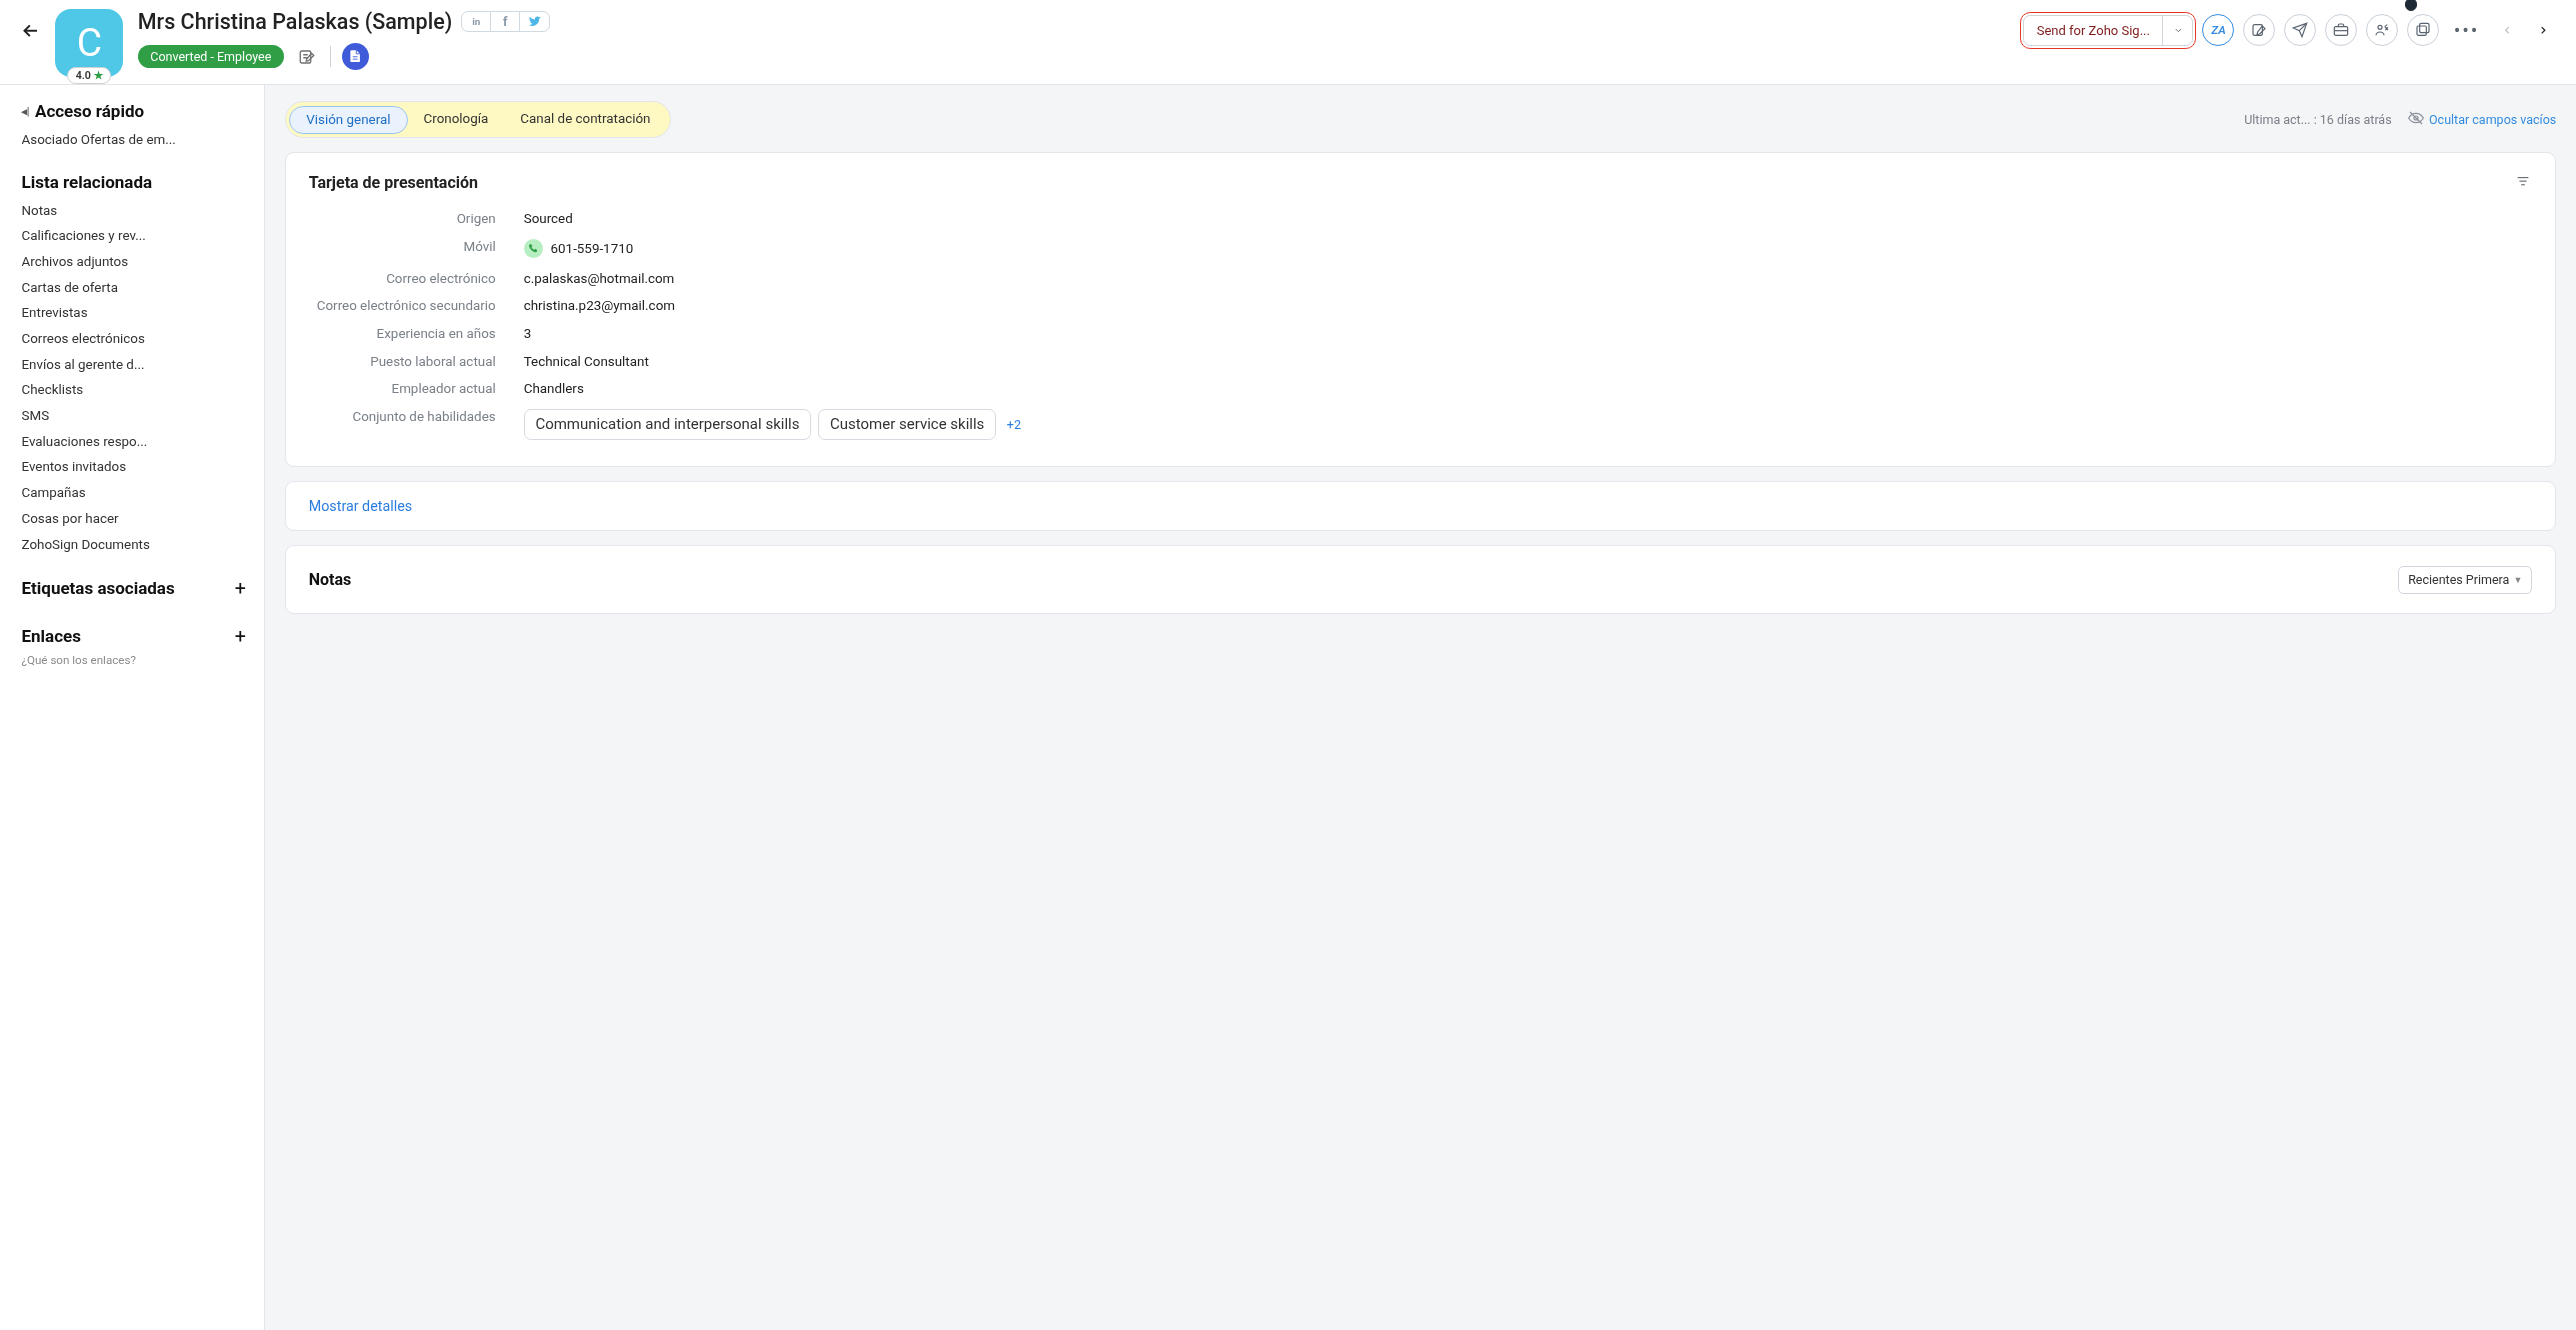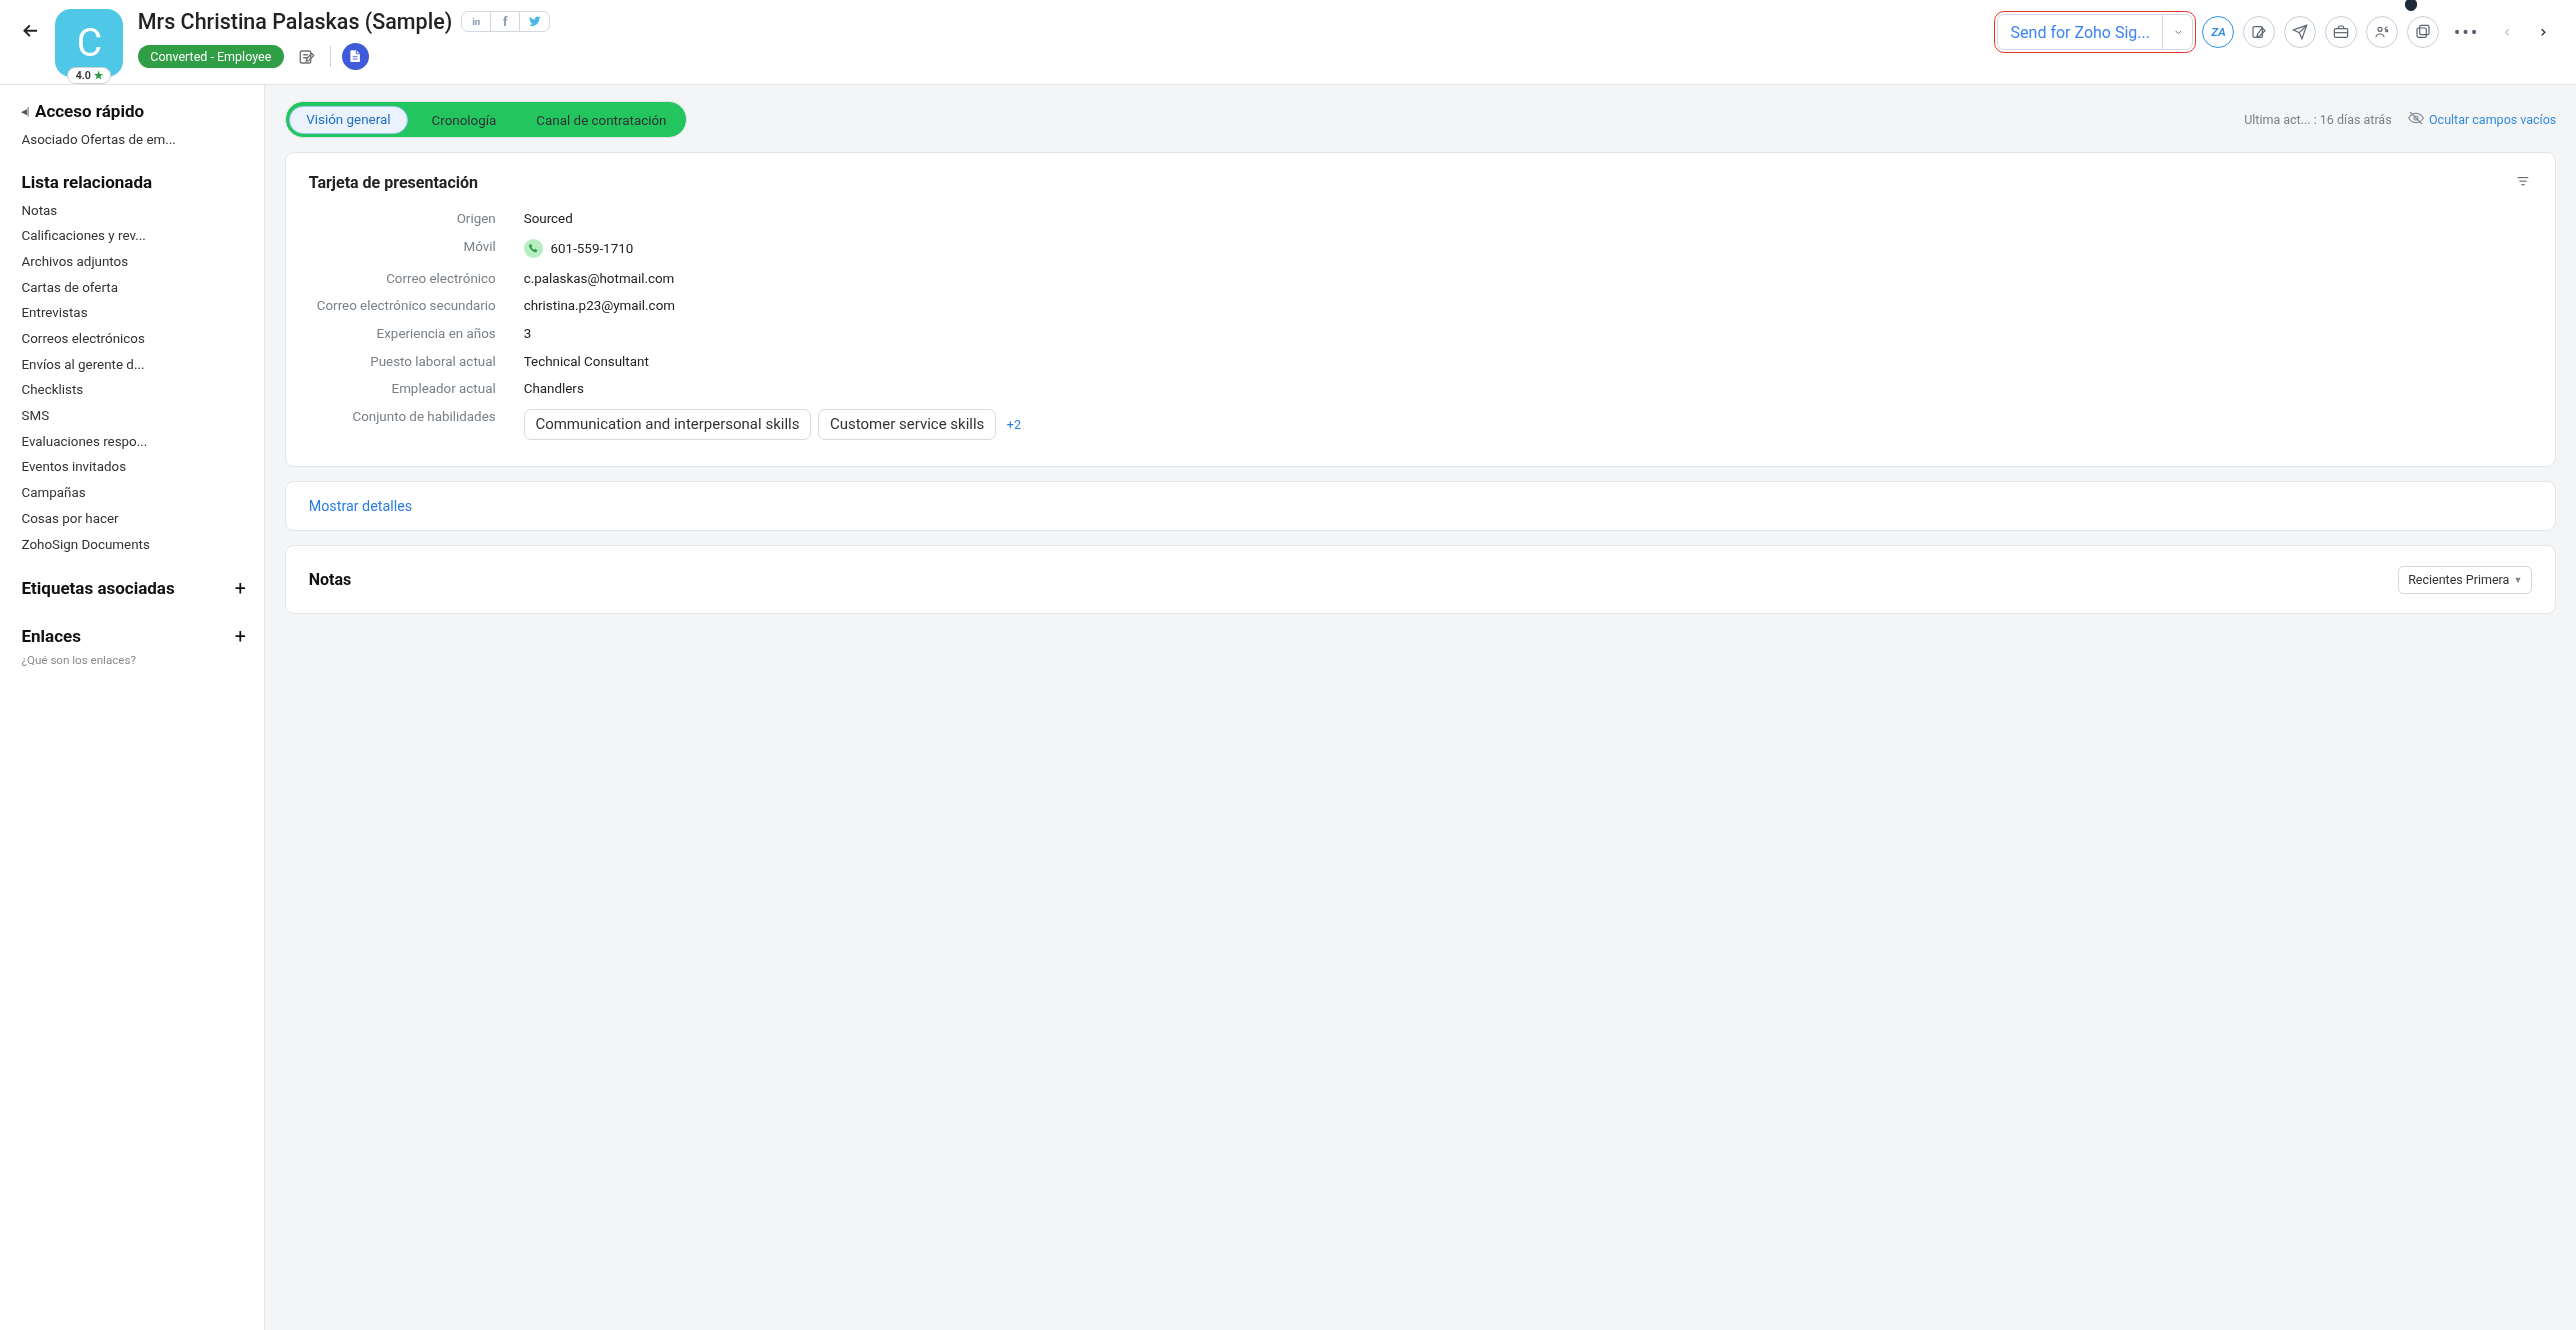--- a/index.html
+++ b/index.html
@@ -23,21 +23,21 @@
   .twitter-bird { color:#4db8e8; }
   .second-row { display:flex; align-items:center; gap:10.7px; margin-top:9px; }
   .status-chip { background:#2f9e44; color:#fff; border-radius: 12.5px; padding: 3.6px 12.5px; font-size: 12.5px; }
   .sq-icon { width:25px; height:25px; display:flex; align-items:center; justify-content:center; font-size:14.3px; cursor:pointer; }
   .sq-icon.gray { color:#707070; }
   .divider-v { width:0.9px; height:21.5px; background:#d0d0d0; }
   .doc-circle { width:27px; height:27px; border-radius:50%; background:#3f5bd9; display:flex; align-items:center; justify-content:center; color:#fff; cursor:pointer; }
 
   .header-right { margin-left:auto; display:flex; align-items:center; gap:9px; margin-top:5.4px; }
   .zs-button-wrap { display:flex; border:0.9px solid #d0d6dc; border-radius: 7.2px; outline: 1.8px solid #e53424; outline-offset: 2.7px; }
-  .zs-button { padding: 7.2px 12.5px; font-size:16px; color:#3b82f6; border-right:0.9px solid #d0d6dc; cursor:pointer; min-width: 125px; }
+  .zs-button { padding: 7.2px 12.5px; font-size:13px; color:#7f1d1d; border-right:0.9px solid #d0d6dc; cursor:pointer; min-width: 125px; }
   .zs-drop { width:29px; display:flex; align-items:center; justify-content:center; color:#666; cursor:pointer; }
   .circle-btn { width:32px; height:32px; border-radius:50%; border:0.9px solid #c9d0d8; display:flex; align-items:center; justify-content:center; font-size:14.3px; color:#5a6470; cursor:pointer; }
   .circle-btn.accent { border-color:#338CE0; color:#338CE0; font-weight:600; font-size:11.6px; }
   .more-dots { font-size:19.7px; color:#5a6470; cursor:pointer; letter-spacing:1.8px; padding:0 5.4px; }
   .nav-arrow { font-size:18px; color:#444; cursor:pointer; padding:0 7.2px; }
   .nav-arrow.disabled { color:#c0c0c0; }
   .dot-outline { position:absolute; top:-1.8px; right:159px; width:12.5px; height:12.5px; border:1.8px solid #1f2a37; border-radius:50%; background:#1f2a37; }
 
   
   .body { display:flex; background:#f4f5f7; min-height: calc(100vh - 84px); border-top:0.9px solid #e2e5e9; }
@@ -47,21 +47,21 @@
   .sb-title { font-size:17px; font-weight:700; color:#111; display:flex; align-items:center; gap:5.4px; }
   .sb-title-caret { font-size:10.7px; color:#555; }
   .sb-item { font-size:13.4px; color:#333; margin-top:10.7px; cursor:pointer; white-space:nowrap; overflow:hidden; text-overflow:ellipsis; }
   .sb-heading { font-size:17px; font-weight:700; color:#111; margin-top:25px; display:flex; align-items:center; justify-content:space-between; }
   .sb-plus { font-size:19.7px; font-weight:400; cursor:pointer; }
   .sb-sub { font-size:11.6px; color:#8a8a8a; margin-top:5.4px; }
 
   
   .main { flex:1; padding: 16px 19.7px; display:flex; flex-direction:column; gap:14.3px; }
   .tabs-row { display:flex; align-items:center; justify-content:space-between; }
-  .tabs { display:flex; align-items:flex-end; background:#22c55e; border:0.9px solid #e2e5e9; border-radius:19.7px; padding:3.6px; gap:8px; }
+  .tabs { display:flex; align-items:flex-start; background:#fef9c3; border:0.9px solid #e2e5e9; border-radius:19.7px; padding:3.6px; gap:0; }
   .tab { padding:5.4px 16px; border-radius:16px; font-size:13.4px; color:#333; cursor:pointer; }
   .tab.active { background:#e9f2fd; border:0.9px solid #9cc4f0; color:#1f6fc5; }
   .right-meta { display:flex; align-items:center; gap:16px; font-size:12.5px; color:#7b8088; }
   .hide-fields { display:flex; align-items:center; gap:5.4px; color:#338CE0; cursor:pointer; }
   .eye-off { font-size:14.3px; color:#888; }
 
   .card { background:#fff; border:0.9px solid #e2e5e9; border-radius:9px; padding: 19.7px 23px; }
   .card-header { display:flex; align-items:center; justify-content:space-between; margin-bottom:12.5px; }
   .card-title { font-size:16px; font-weight:700; color:#222; }
   .lines-icon { color:#6a6f77; font-size:16px; cursor:pointer; }

